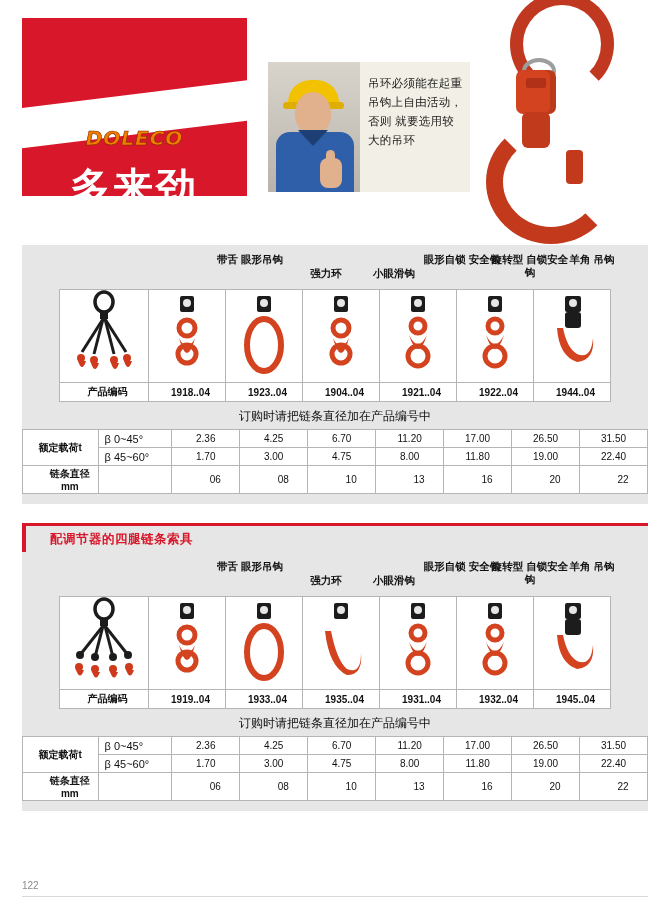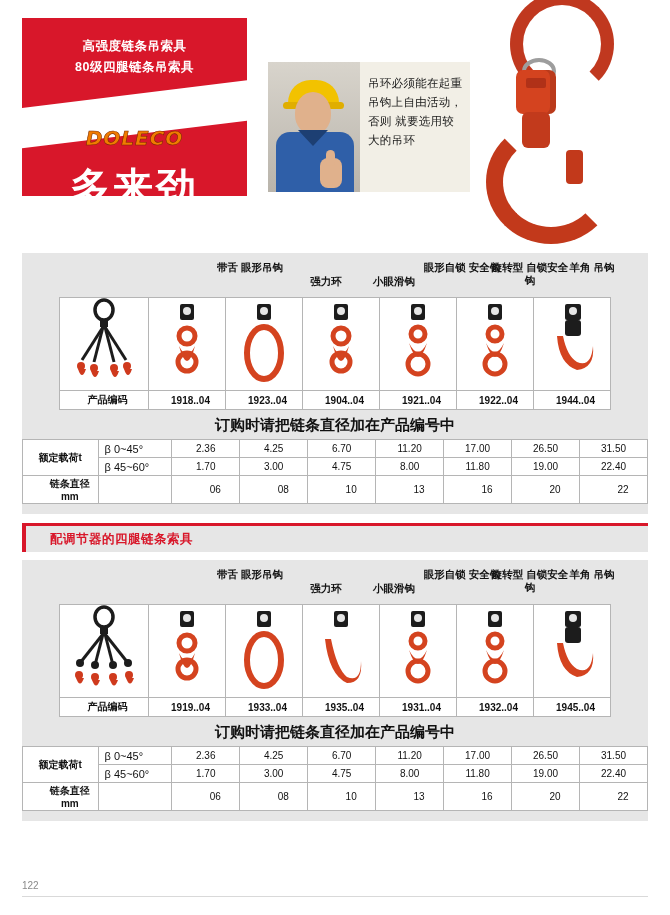--- a/index.html
+++ b/index.html
@@ -191,21 +191,20 @@
     left: 28px; top: 5px;
     font-size: 12.5px;
     font-weight: bold;
     color: #d8172a;
     letter-spacing: 0.5px;
   }
   .panel {
     background: #e6e6e6;
     padding: 8px 0 10px 0;
     position: relative;
-    margin-top: 8px;
   }
   .col-heads {
     position: relative;
     height: 34px;
     margin: 0 0 2px 0;
   }
   .col-head {
     position: absolute;
     top: 0;
     text-align: center;
@@ -229,24 +228,24 @@
   .cell-img { width: 68px; height: 92px; padding: 0; position: relative; }
   .cell-img.first { width: 80px; }
   .code-row td {
     height: 16px;
     font-size: 10px;
     color: #111;
     font-weight: bold;
   }
   .order-note {
     text-align: center;
-    font-size: 15px;
+    font-size: 12px;
     color: #111;
     margin: 6px 0 4px 0;
-    font-weight: bold;
+    font-weight: normal;
   }
   .load-table {
     margin: 0 auto;
     border-collapse: collapse;
     background: #ffffff;
   }
   .load-table td {
     border: 1px solid #b5b5b5;
     background: #ffffff;
     text-align: center;
@@ -284,24 +283,20 @@
   }
 </style>
 </head>
 <body>
 
 <div class="page">
 
   <div class="header">
 
     <div class="logo-block">
-      <div class="logo-title">
-        <div>高强度链条吊索具</div>
-        <div>80级四腿链条吊索具</div>
-      </div>
       <div class="logo-swoosh"></div>
       <div class="doleco-word">DOLECO</div>
       <div class="doleco-cn">多来劲</div>
     </div>
 
     <div class="photo-box">
       <div class="ph-helmet"></div>
       <div class="ph-helmet-brim"></div>
       <div class="ph-head"></div>
       <div class="ph-body"></div>

